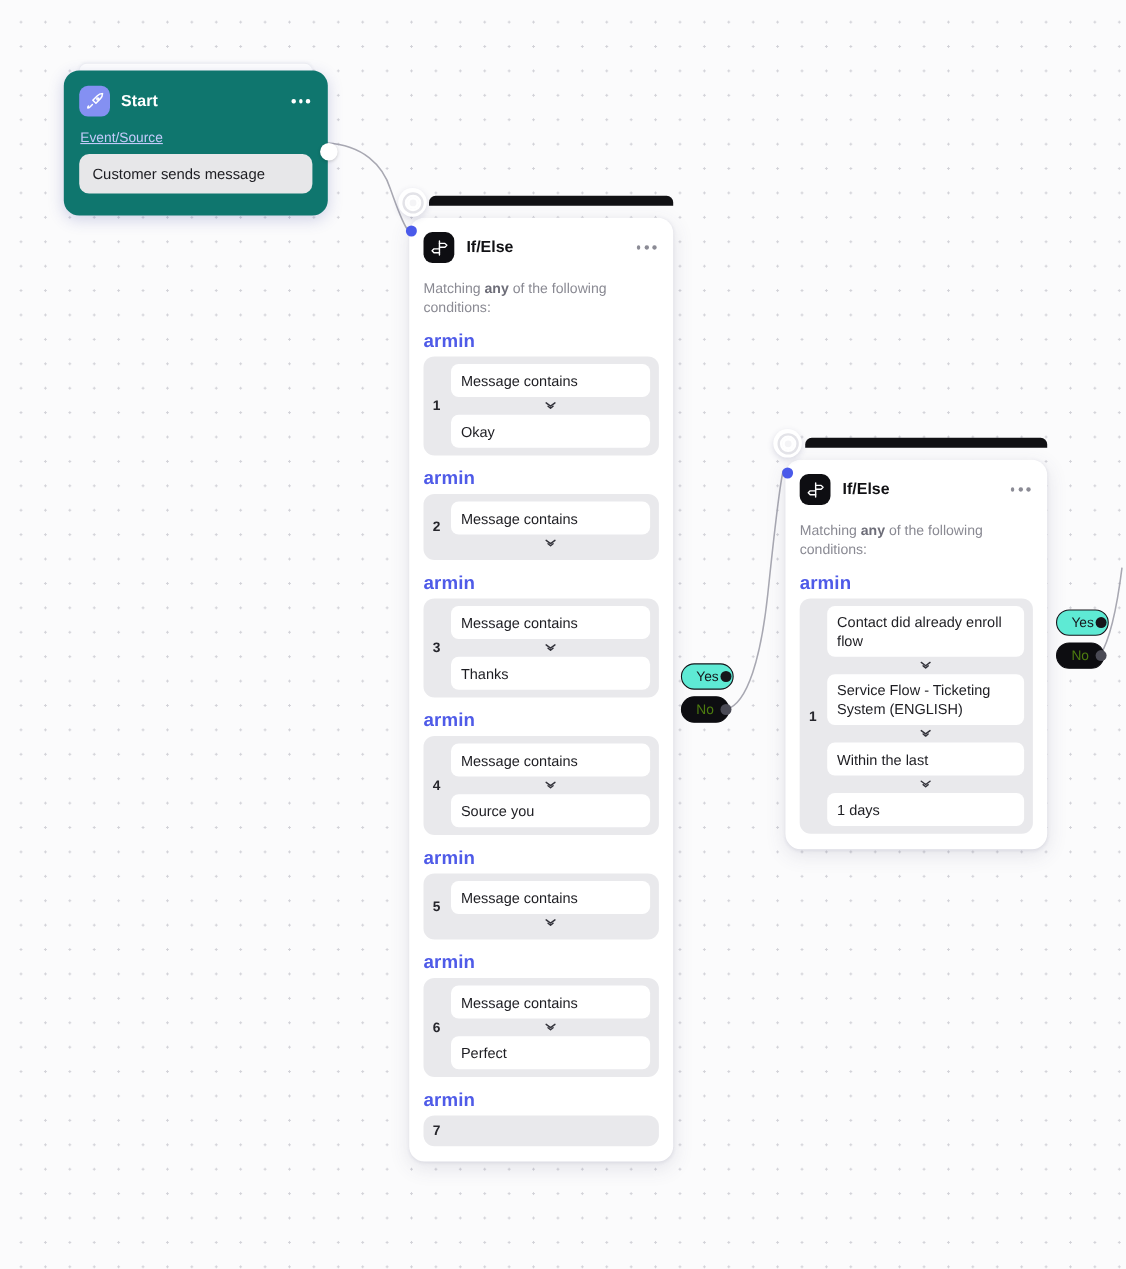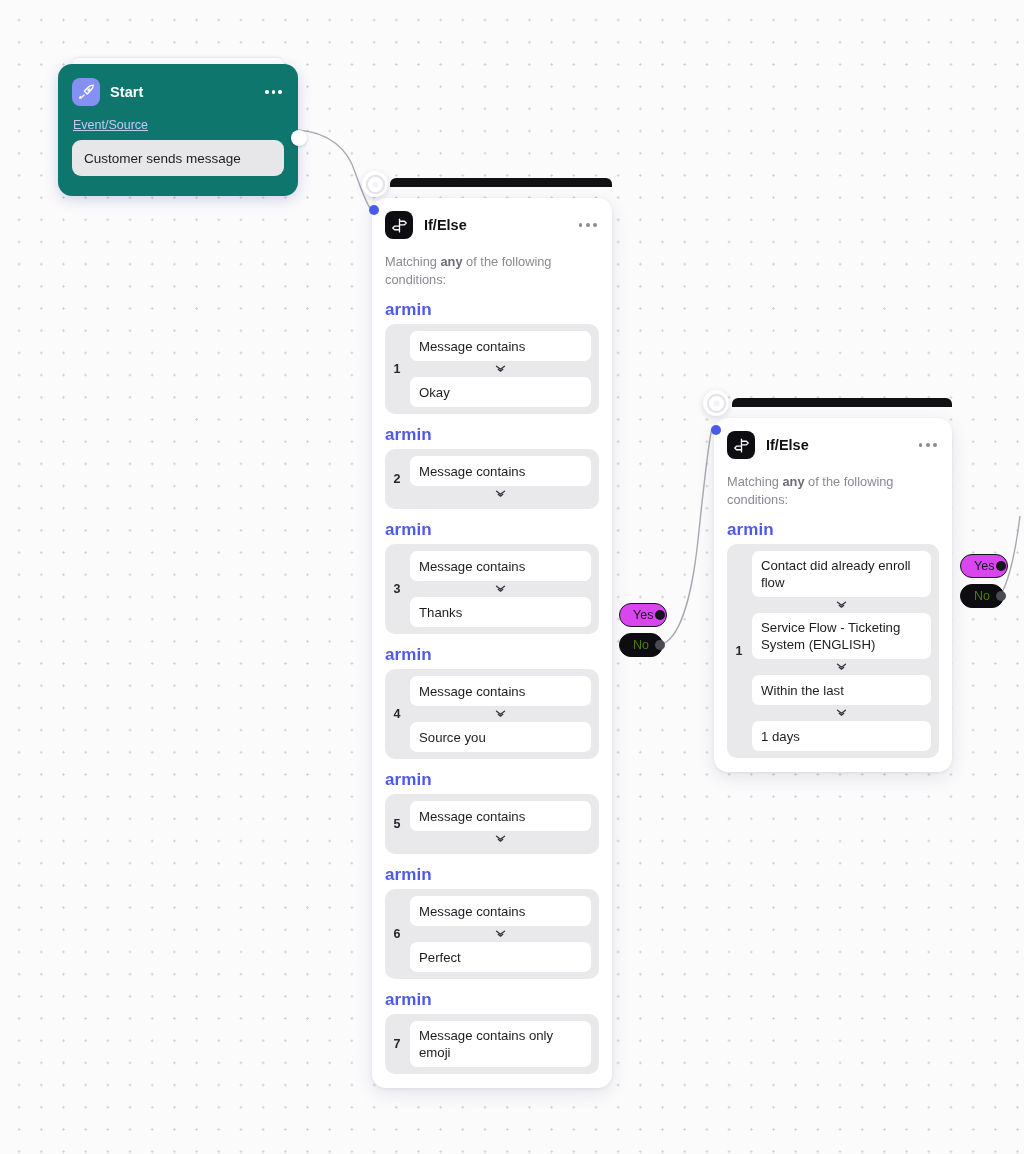--- a/index.html
+++ b/index.html
@@ -239,21 +239,21 @@
     height: 24px;
     border-radius: 13px;
     display: flex;
     align-items: center;
     justify-content: center;
     font-size: 12.5px;
     z-index: 11;
     padding: 0 13px;
   }
   .badge-yes {
-    background: #d946ef;
+    background: #5eead4;
     color: #16161b;
     border: 1.4px solid #16161b;
   }
   .badge-no {
     background: #0d0d11;
     color: #4d7c0f;
     border: 1.4px solid #0d0d11;
   }
   .badge-dot {
     position: absolute;
@@ -400,23 +400,20 @@
                 <path d="M1.5 1.2 5.5 4.2 9.5 1.2"></path>
                 <path d="M3.2 4.3 5.5 6.2 7.8 4.3"></path>
               </svg>
             </div>
             <div class="cond-field">Perfect</div>
           </div>
         </div>
         <div class="cond-label">armin</div>
         <div class="cond-box">
           <div class="cond-num">7</div>
-          <div class="cond-fields">
-            <div class="cond-field">Message contains only emoji</div>
-          </div>
         </div>
       </div>
   </div>
   <div class="port-ring" style="left:-10px; top:-7px;"></div>
   <div class="port-blue" style="left:-3px; top:27px;"></div>
 </div>
 
 <div class="badge badge-yes" style="left:619px; top:603px;">Yes</div>
 <div class="badge-dot" style="left:655px; top:610px;"></div>
 <div class="badge badge-no" style="left:619px; top:633px;">No</div>

